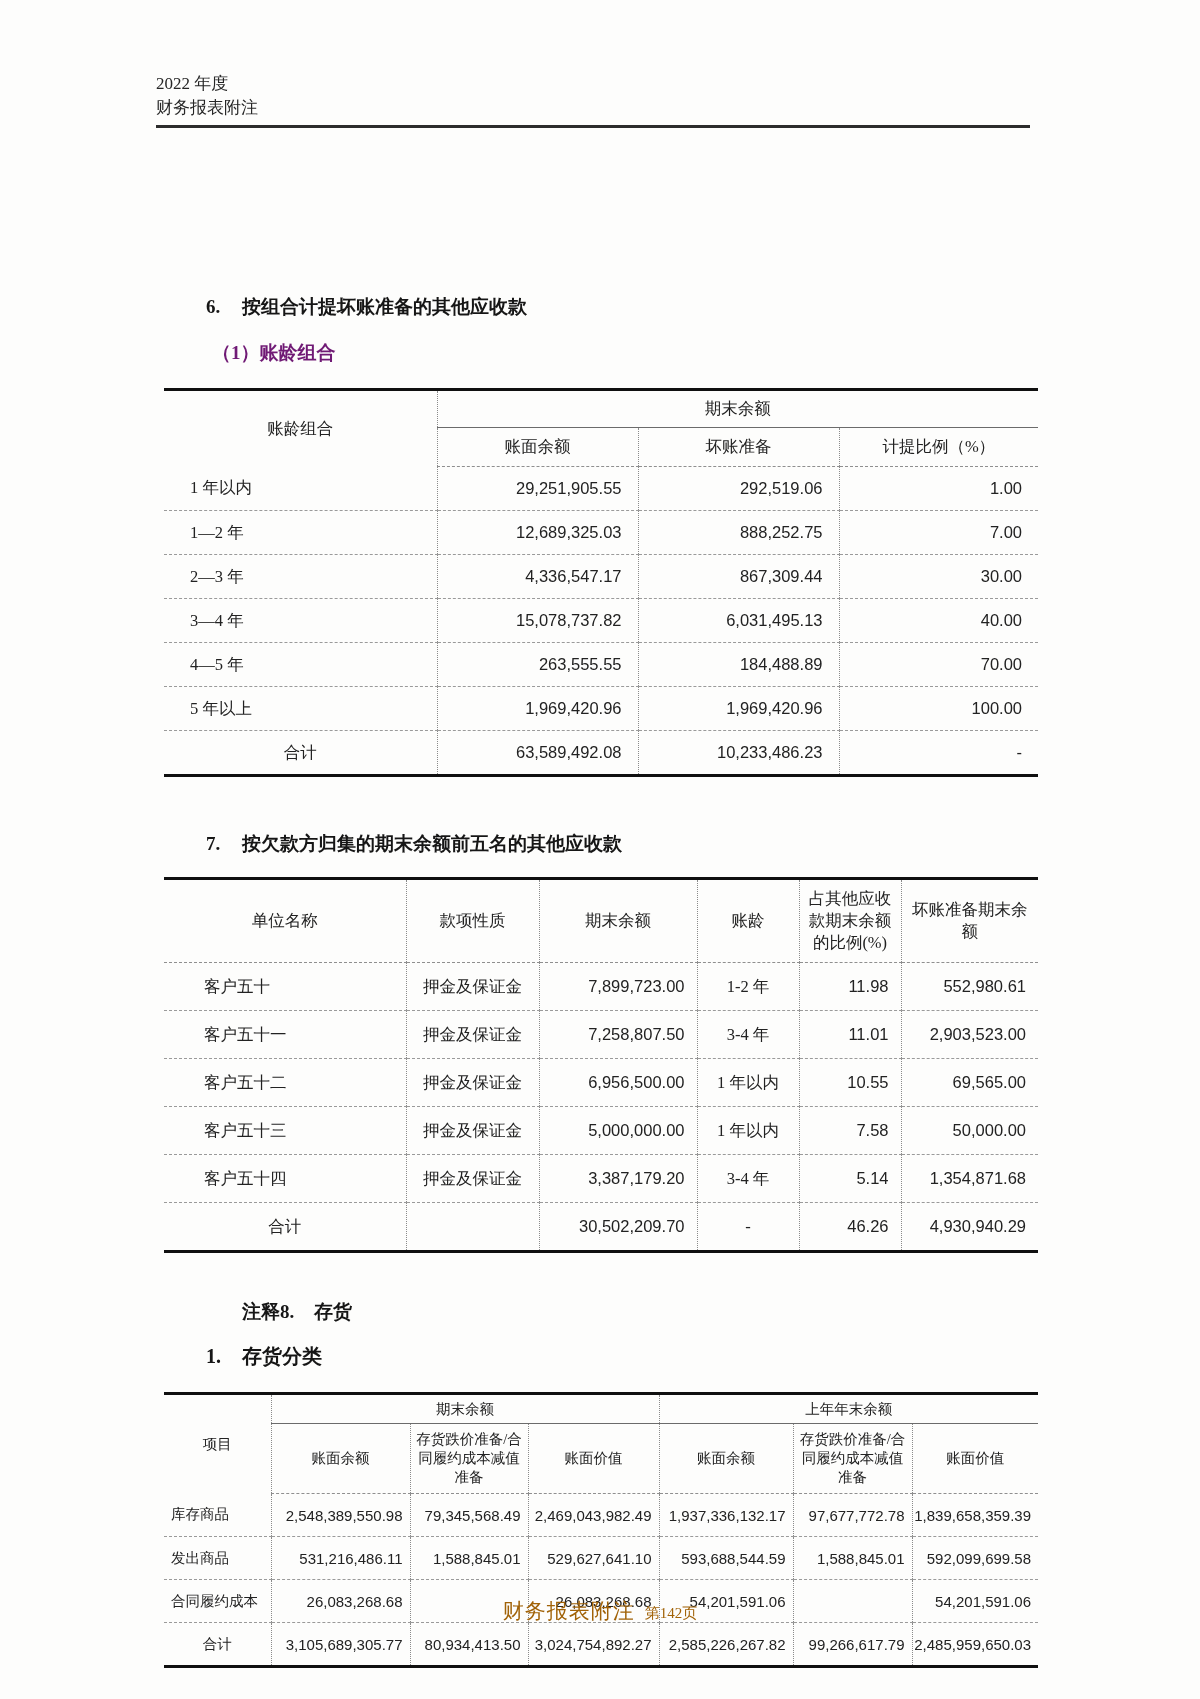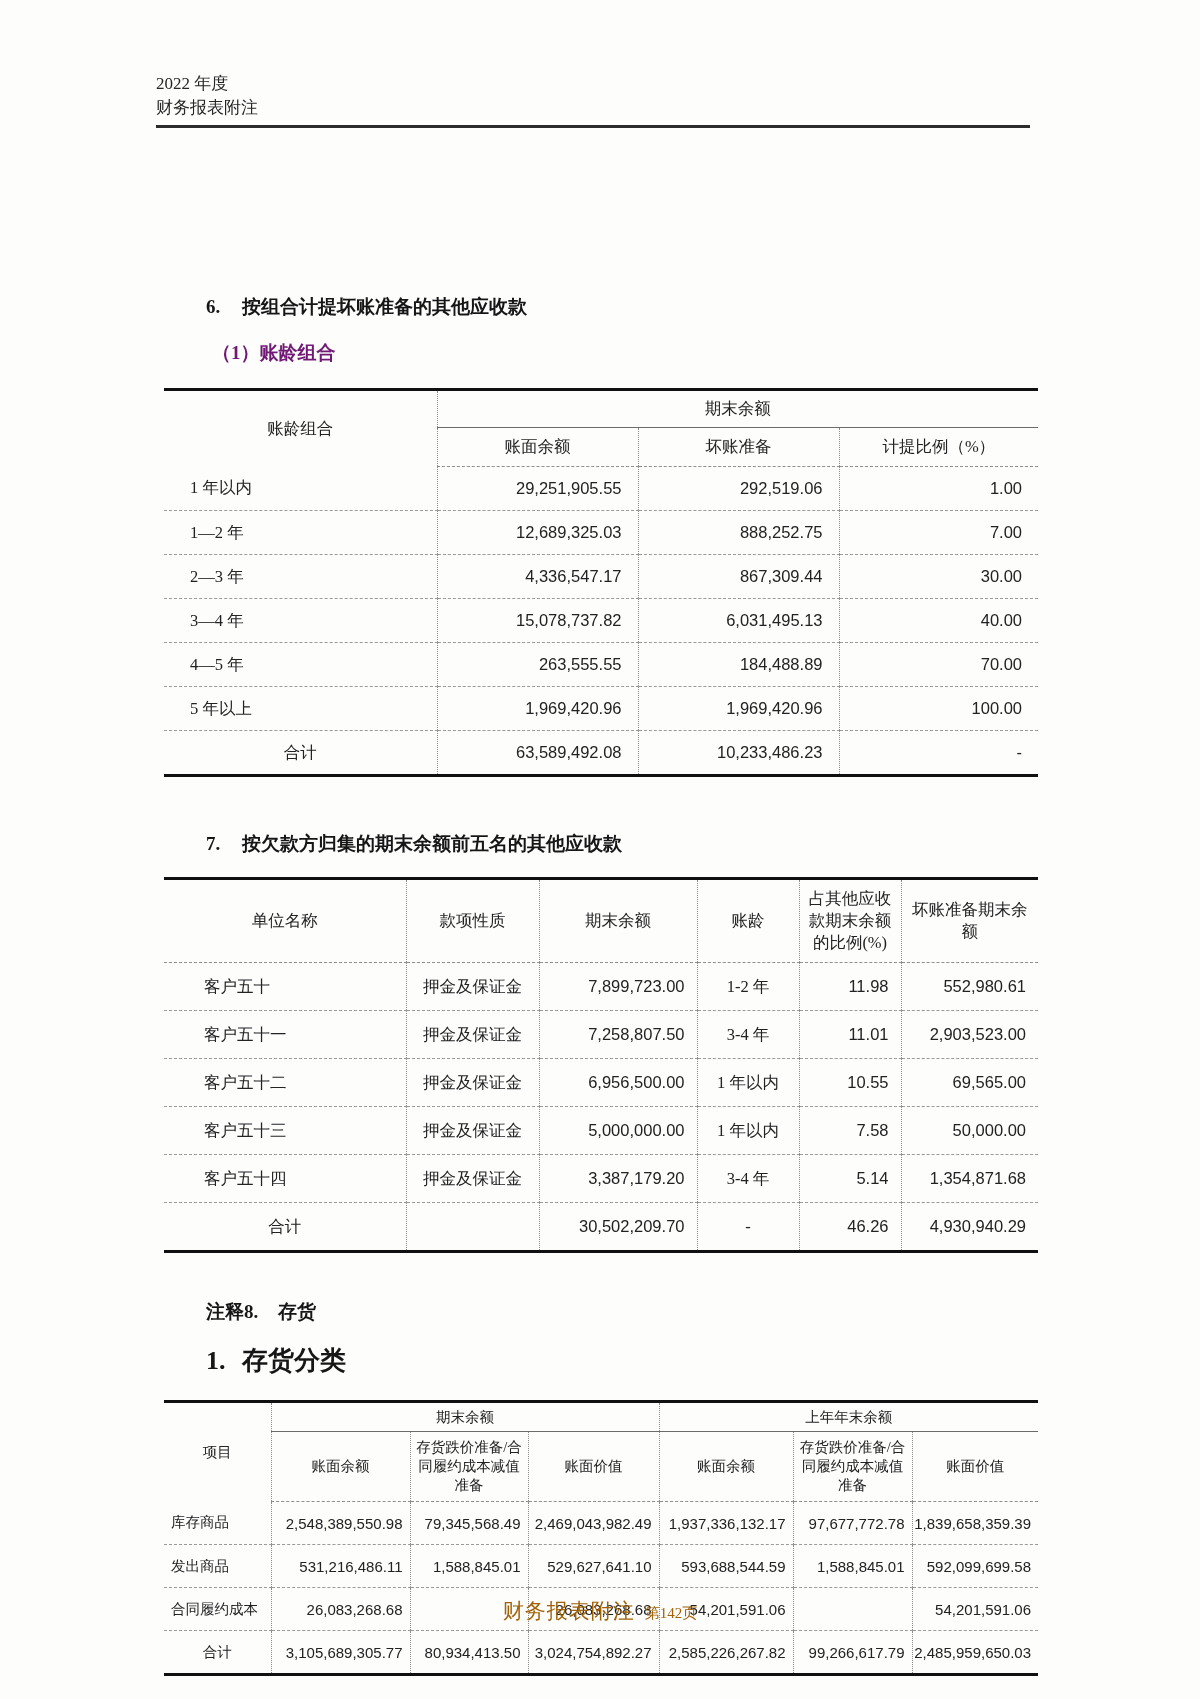--- a/index.html
+++ b/index.html
@@ -12,22 +12,22 @@
   .doc-header .hline{font-size:17px;line-height:24px;color:#262626;}
   .doc-header .rule{margin-top:5px;border-top:3px solid #2c2c2c;height:0;}
 
   
   .content{position:absolute;left:164px;top:294px;width:874px;}
 
   h3.sec{font-size:19px;font-weight:bold;margin:0 0 20px 0;padding-left:42px;color:#161616;}
   h3.sec .num{display:inline-block;min-width:36px;}
   h3.sub{font-size:19px;font-weight:bold;margin:0 0 22px 0;padding-left:48px;color:#701a75;}
   h3.note{font-size:19px;font-weight:bold;margin:46px 0 18px 0;padding-left:42px;color:#161616;}
-  h3.note .num{display:inline-block;min-width:72px;}
-  h3.sub2{font-size:26px;font-weight:bold;margin:0 0 22px 0;padding-left:42px;color:#161616;}
+  h3.note .num{display:inline-block;min-width:72px;margin-left:36px;}
+  h3.sub2{font-size:20px;font-weight:bold;margin:0 0 22px 0;padding-left:42px;color:#161616;}
   h3.sub2 .num{display:inline-block;min-width:36px;}
 
   table{border-collapse:collapse;table-layout:fixed;width:874px;
         border-top:3px solid #101010;border-bottom:3px solid #101010;}
   td,th{font-weight:normal;overflow:hidden;}
 
   .num-cell{font-family:"Liberation Sans", sans-serif;text-align:right;}
   .cn{font-family:"Liberation Serif", serif;}
 
   

